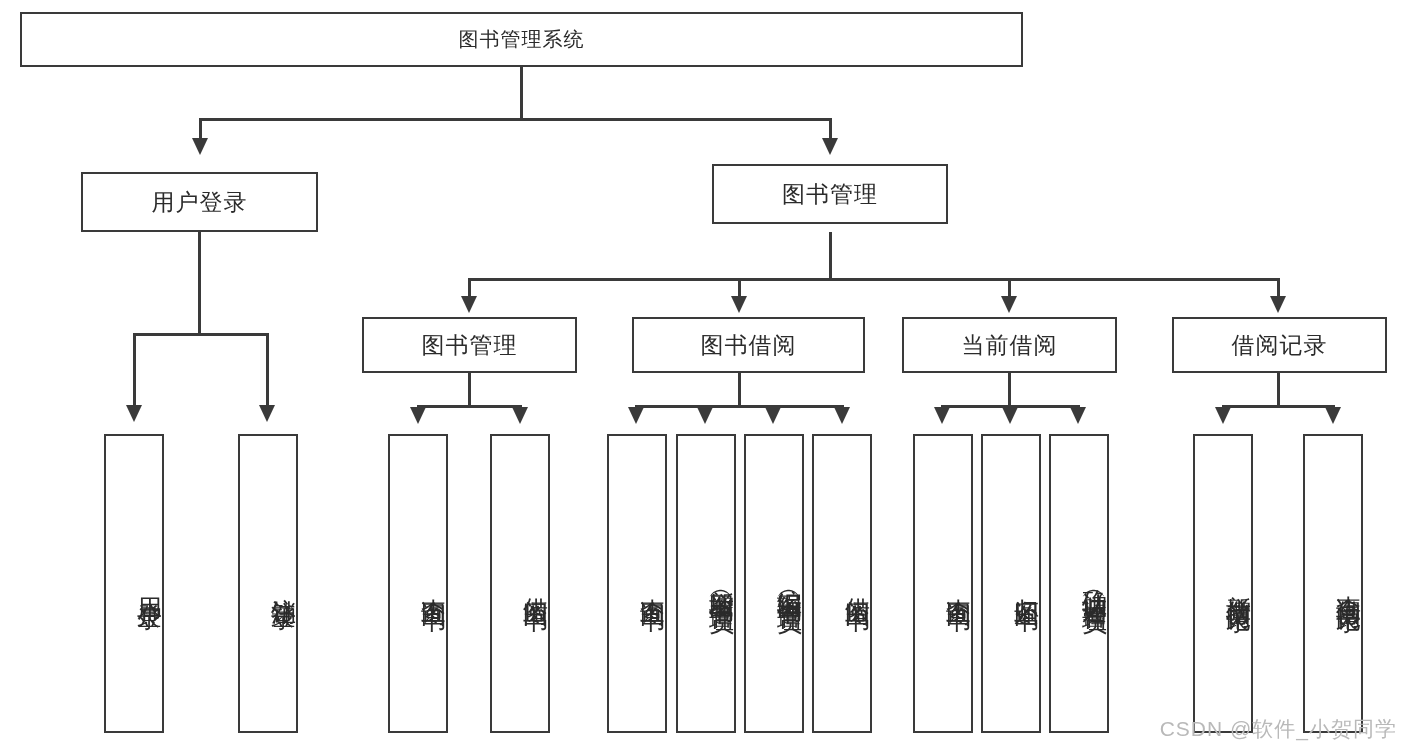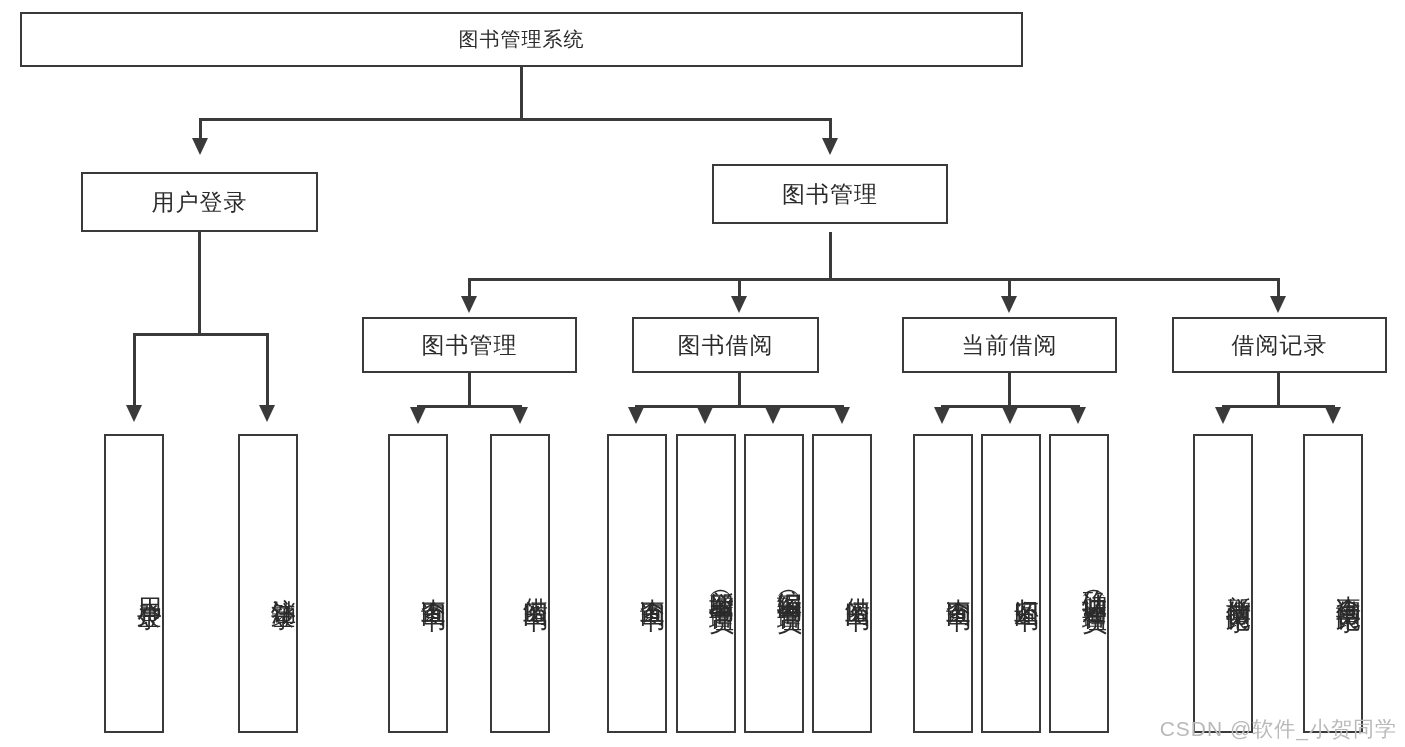--- a/index.html
+++ b/index.html
@@ -101,21 +101,21 @@
   <div class="conn vline" style="left:738px;top:278px;width:3px;height:21px;"></div>
   <div class="arrow" style="left:731px;top:296px;"></div>
   <div class="conn vline" style="left:1008px;top:278px;width:3px;height:21px;"></div>
   <div class="arrow" style="left:1001px;top:296px;"></div>
   <div class="conn vline" style="left:1277px;top:278px;width:3px;height:21px;"></div>
   <div class="arrow" style="left:1270px;top:296px;"></div>
 
   <div class="node h" style="left:362px;top:317px;width:215px;height:56px;">
     <span>图书管理</span>
   </div>
-  <div class="node h" style="left:632px;top:317px;width:187px;height:56px;">
+  <div class="node h" style="left:632px;top:317px;width:233px;height:56px;">
     <span>图书借阅</span>
   </div>
   <div class="node h" style="left:1172px;top:317px;width:215px;height:56px;">
     <span>借阅记录</span>
   </div>
   <div class="node h" style="left:902px;top:317px;width:215px;height:56px;">
     <span>当前借阅</span>
   </div>
 
   <div class="conn vline" style="left:468px;top:373px;width:3px;height:34px;"></div>

